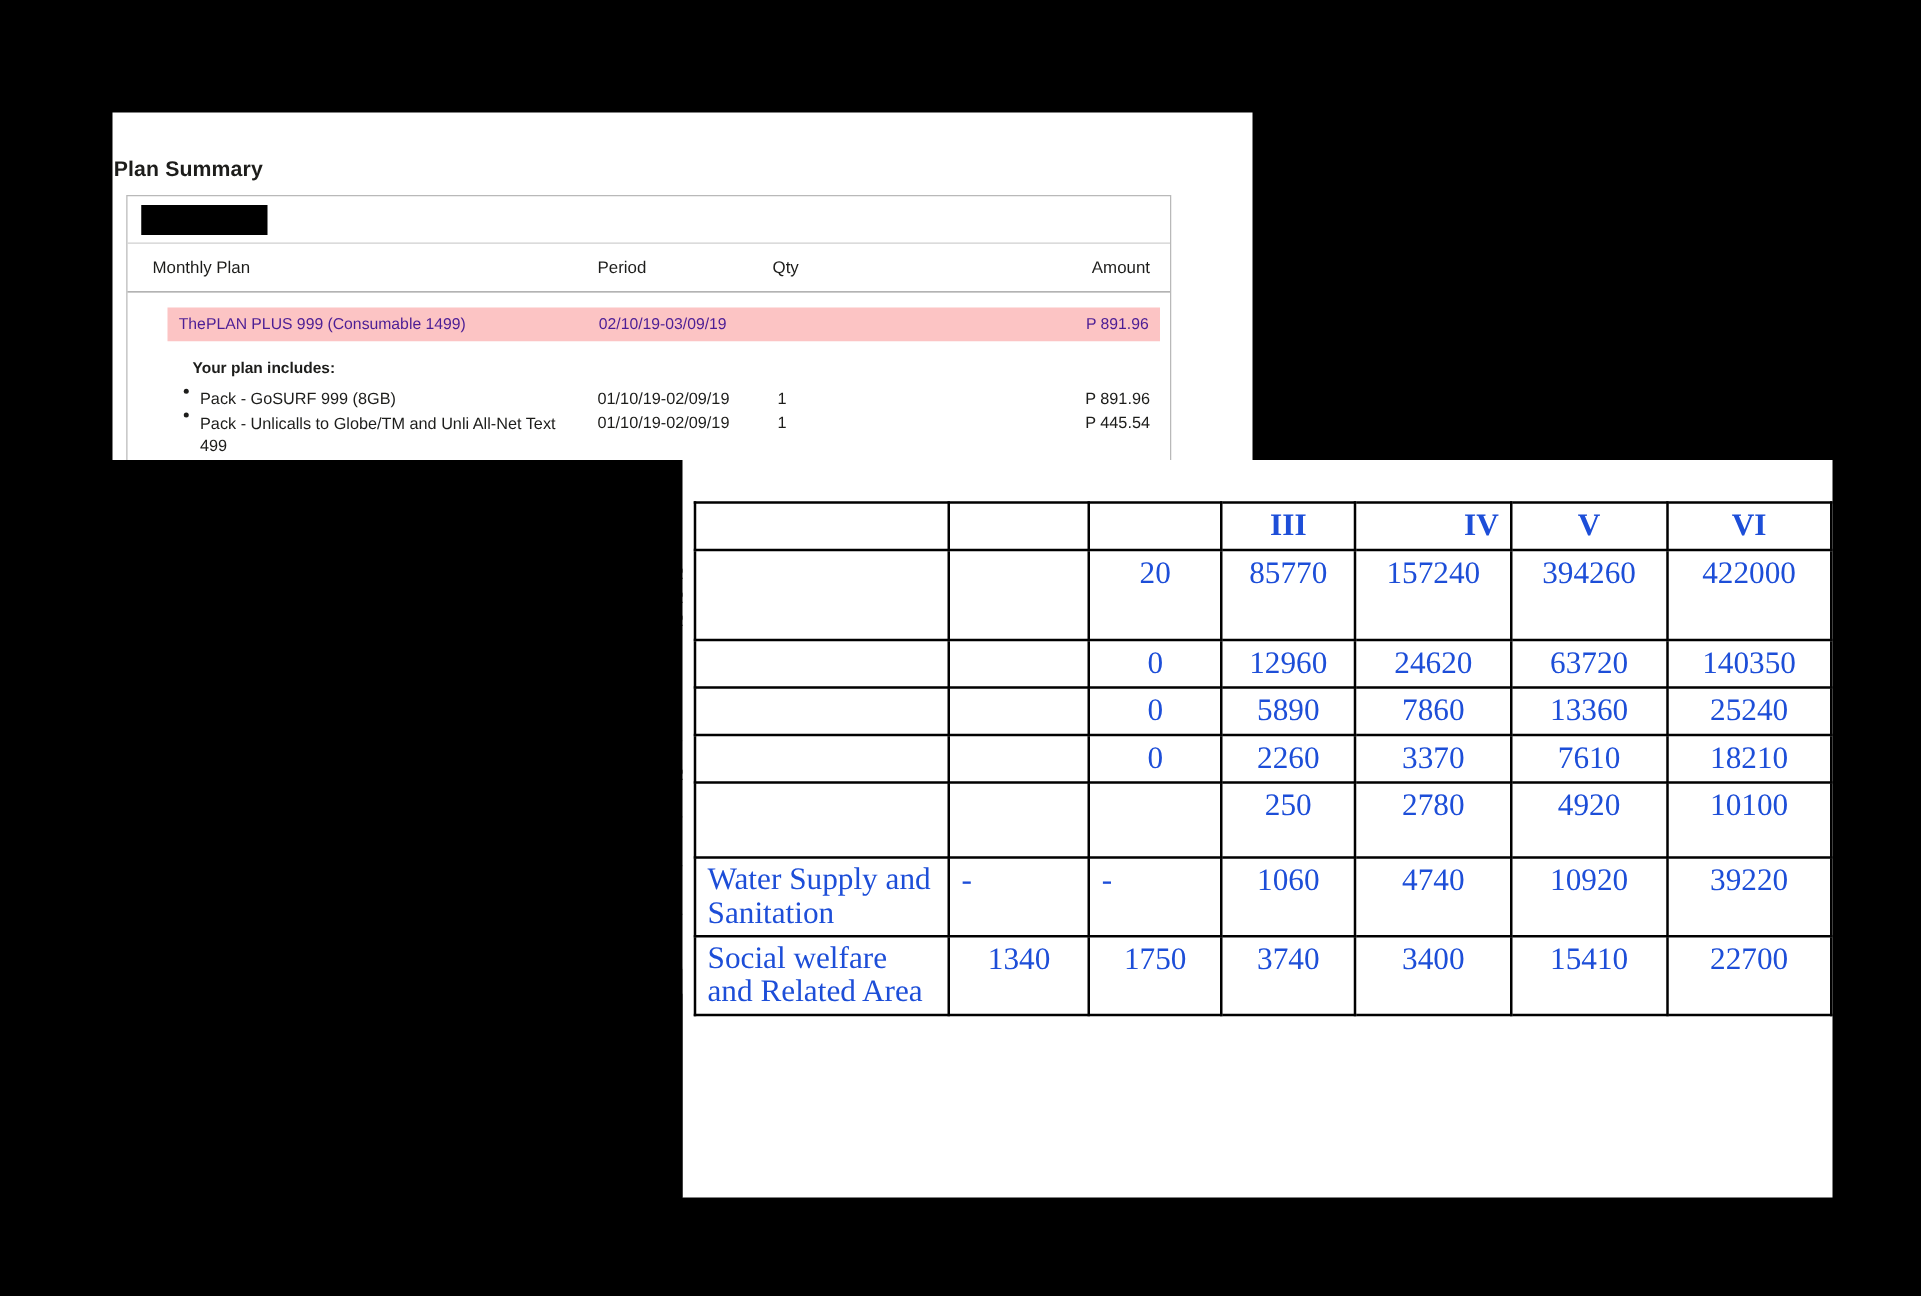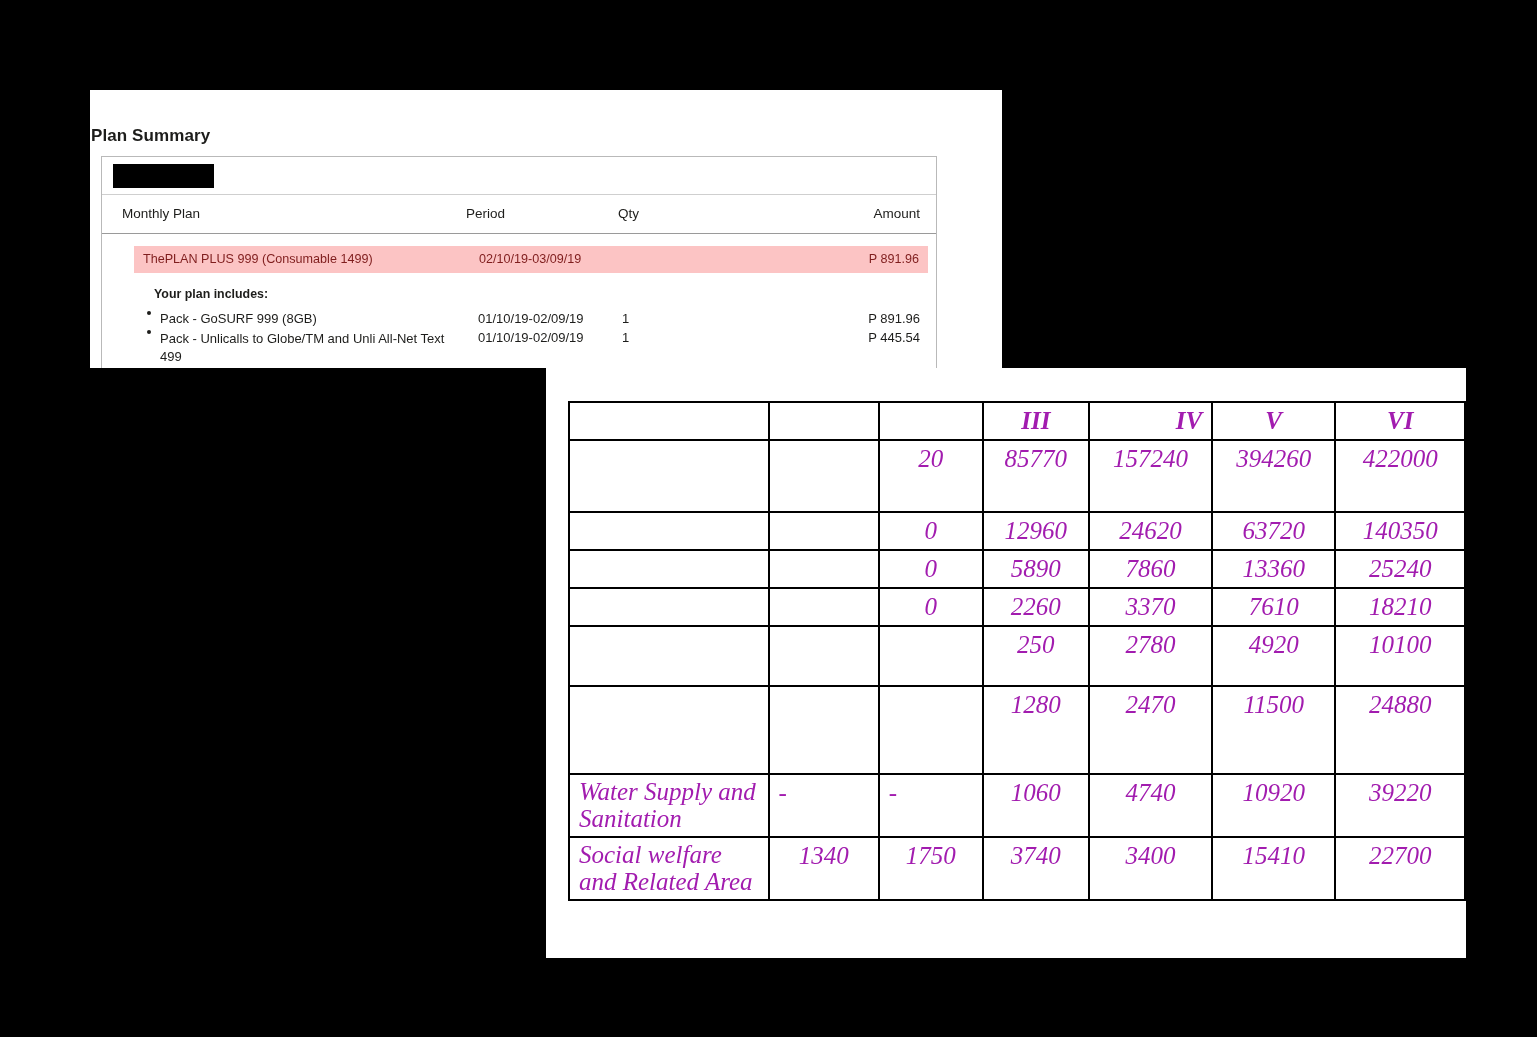--- a/index.html
+++ b/index.html
@@ -60,21 +60,21 @@
     border-bottom: 1px solid #9a9a9a;
     position: relative;
     font-size: 13.5px;
     color: #1d1d1b;
   }
   .head-row > div {
     position: absolute;
     top: 11px;
   }
   .col-plan { left: 20px; }
-  .col-period { left: 364px; }
+  .col-period { left: 376px; }
   .col-qty { left: 516px; }
   .col-amount { right: 16px; }
 
   .body-area {
     position: relative;
     padding: 12px 0 10px 0;
   }
   .line {
     position: relative;
     height: 19px;
@@ -87,21 +87,21 @@
   .l-period { left: 376px; }
   .l-qty { left: 520px; }
   .l-amt { right: 16px; text-align: right; }
 
   .highlight-row {
     background: #fcc4c4;
     margin: 0 8px 0 32px;
     height: 27px;
     position: relative;
     font-size: 12.6px;
-    color: #7f1d1d;
+    color: #4c1d95;
   }
   .highlight-row > span { position: absolute; top: 6px; }
   .highlight-row .l-name { left: 9px; }
   .highlight-row .l-period { left: 345px; }
   .highlight-row .l-amt { right: 9px; }
 
   .section-label {
     font-size: 12.4px;
     color: #1d1d1b;
     padding-left: 52px;
@@ -154,27 +154,26 @@
   #data-sheet {
     position: absolute;
     left: 546px;
     top: 368px;
     width: 920px;
     height: 590px;
     background: #ffffff;
   }
   #num-table {
     position: absolute;
-    left: 22px;
+    left: 9px;
     top: 33px;
     border-collapse: collapse;
     font-family: "Liberation Serif", serif;
     font-size: 25px;
-    color: #a21caf;
-    font-style: italic;
+    color: #1d4ed8;
   }
   #num-table td, #num-table th {
     border: 2px solid #000;
     padding: 4px 9px;
     text-align: center;
     font-weight: normal;
     vertical-align: top;
   }
   #num-table th { font-weight: bold; font-size: 25px; }
   #num-table td.rowlabel {
@@ -371,29 +370,20 @@
     <tr style="height:60px;">
       <td class="rowlabel"></td>
       <td></td>
       <td></td>
       <td>250</td>
       <td>2780</td>
       <td>4920</td>
       <td>10100</td>
     </tr>
 
-    <tr style="height:88px;">
-      <td class="rowlabel"></td>
-      <td></td>
-      <td></td>
-      <td>1280</td>
-      <td>2470</td>
-      <td>11500</td>
-      <td>24880</td>
-    </tr>
 
     <tr>
       <td class="rowlabel">Water Supply and Sanitation</td>
       <td style="text-align:left;">-</td>
       <td style="text-align:left;">-</td>
       <td>1060</td>
       <td>4740</td>
       <td>10920</td>
       <td>39220</td>
     </tr>

